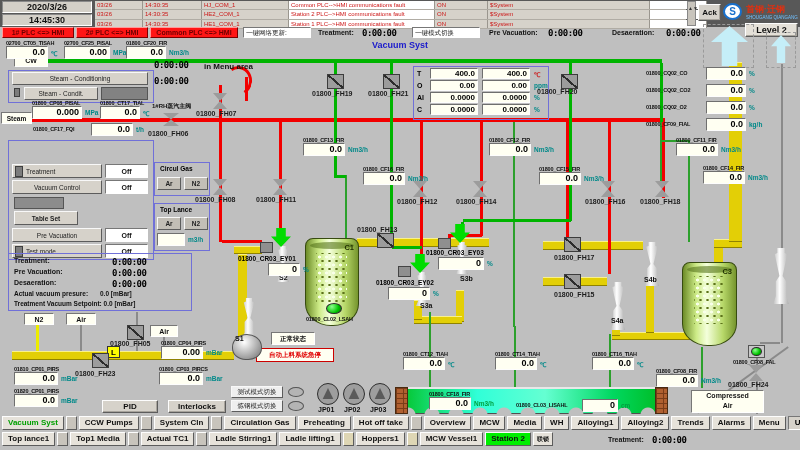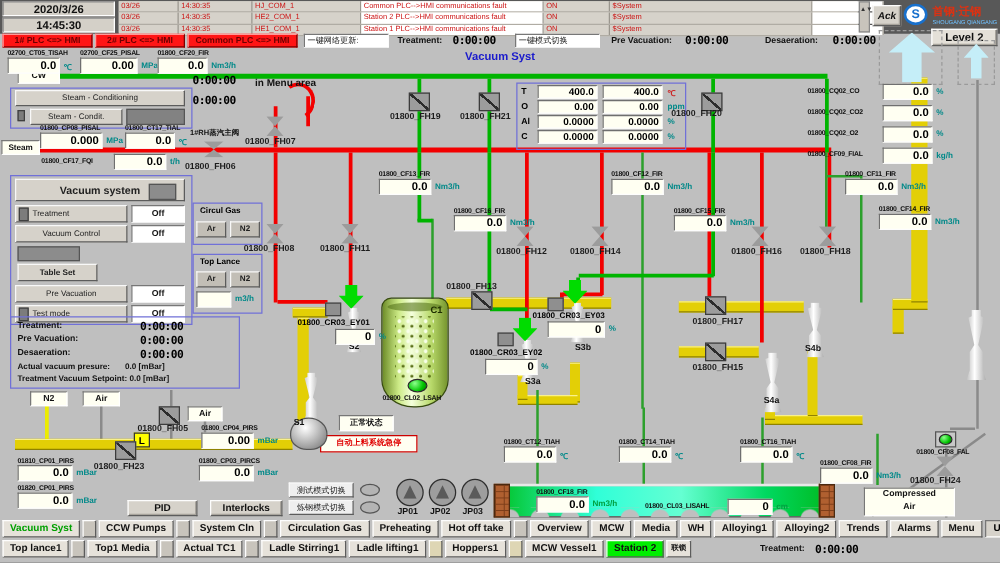--- a/index.html
+++ b/index.html
@@ -181,21 +181,21 @@
         <div class="alcell" style="width:45px;flex:none;">03/26</div>
         <div class="alcell" style="width:56px;flex:none;">14:30:35</div>
         <div class="alcell" style="width:84px;flex:none;">HE1_COM_1</div>
         <div class="alcell" style="width:143px;flex:none;background:#fff;">Station 1 PLC--&gt;HMI communications fault</div>
         <div class="alcell" style="width:50px;flex:none;">ON</div>
         <div class="alcell" style="width:159px;flex:none;">$System</div>
         <div class="alcell" style="width:54px;flex:none;background:#fff;"></div>
       </div>
     </div>
   <div class="abs" style="left:687px;top:1px;width:9px;height:25px;background:#c8c4bc;border:1px solid #888;font-size:5px;line-height:12px;text-align:center;color:#333;">▲▼</div>
-  <div class="abs btn3d" style="left:698px;top:4px;width:23px;height:17px;font-size:8px;font-weight:bold;line-height:15px;font-style:italic;">Ack</div>
+  <div class="abs btn3d" style="left:698px;top:4px;width:23px;height:17px;font-size:8px;font-weight:bold;line-height:15px;">Ack</div>
   <div class="abs" style="left:723px;top:3px;width:19px;height:17px;border:2px solid #1870cc;border-radius:50%;background:#fff;color:#1870cc;font-size:10px;font-weight:bold;text-align:center;line-height:14px;">S</div>
   <div class="abs" style="left:746px;top:3px;font-size:9px;font-weight:bold;color:#e03010;white-space:nowrap;">首钢·迁钢</div>
   <div class="abs" style="left:746px;top:15px;font-size:4.5px;color:#70c0ff;white-space:nowrap;">SHOUGANG QIANGANG</div>
   <div class="abs btn3d" style="left:745px;top:23px;width:53px;height:14px;font-size:9px;font-weight:bold;line-height:12px;background:#e4e0d8;">Level 2</div>
 
   <div class="abs redbtn" style="left:2px;top:27px;width:72px;height:11px;">1# PLC &lt;=&gt; HMI</div>
   <div class="abs redbtn" style="left:76px;top:27px;width:72px;height:11px;">2# PLC &lt;=&gt; HMI</div>
   <div class="abs redbtn" style="left:150px;top:27px;width:88px;height:11px;">Common PLC &lt;=&gt; HMI</div>
   <div class="abs whitefield" style="left:243px;top:27px;width:68px;height:11px;">一键网络更新:</div>
   <div class="abs slabel" style="left:318px;top:29px;">Treatment:</div>
@@ -222,24 +222,20 @@
   <div class="abs" style="left:204px;top:62px;font-size:8px;font-weight:bold;color:#111;">in Menu area</div>
   <div class="abs smalltxt" style="left:152px;top:102px;font-weight:bold;">1#RH蒸汽主阀</div>
 
   <div class="abs panelb" style="left:8px;top:70px;width:146px;height:33px;"></div>
   <div class="abs pbtn" style="left:12px;top:72px;width:136px;height:13px;">Steam - Conditioning</div>
   <span class="abs ind" style="left:12px;top:88px;"></span>
   <div class="abs pbtn" style="left:24px;top:87px;width:74px;height:13px;">Steam - Condit.</div>
   <div class="abs" style="left:101px;top:87px;width:47px;height:13px;background:#828282;border:1px solid #555;"></div>
 
   <div class="abs panelb" style="left:8px;top:140px;width:146px;height:120px;"></div>
-  <div class="abs pbtn" style="left:12px;top:143px;width:136px;height:18px;font-size:8.5px;font-weight:bold;">
-    <span>Vacuum system</span>
-    <span style="position:absolute;right:6px;top:3px;width:20px;height:11px;background:#8c8c8c;border:1px solid #555;"></span>
-  </div>
   <div class="abs pbtn" style="left:12px;top:164px;width:90px;height:14px;justify-content:flex-start;">
       <span class="ind"></span>
       <span>Treatment</span>
     </div>
   <div class="abs offbox" style="left:105px;top:164px;width:43px;height:14px;">Off</div>
   <div class="abs pbtn" style="left:12px;top:180px;width:90px;height:14px;">Vacuum Control</div>
   <div class="abs offbox" style="left:105px;top:180px;width:43px;height:14px;">Off</div>
   <div class="abs" style="left:14px;top:197px;width:50px;height:12px;background:#8c8c8c;border:1px solid #555;"></div>
   <div class="abs pbtn" style="left:14px;top:211px;width:64px;height:14px;font-weight:bold;">Table Set</div>
   <div class="abs pbtn" style="left:12px;top:228px;width:90px;height:14px;">Pre Vacuation</div>
@@ -331,20 +327,25 @@
   <div class="abs slabel" style="left:279px;top:274px;">S2</div>
   <div class="abs slabel" style="left:420px;top:302px;">S3a</div>
   <div class="abs slabel" style="left:460px;top:275px;">S3b</div>
   <div class="abs slabel" style="left:611px;top:317px;">S4a</div>
   <div class="abs slabel" style="left:644px;top:276px;">S4b</div>
 
   <div class="abs vessel" style="left:305px;top:238px;width:54px;height:88px;">
     <span class="cap"></span>
     <span class="bubbles"></span>
     <span class="vtag">C1</span>
+  </div>
+  <div class="abs vessel" style="left:682px;top:262px;width:55px;height:84px;">
+    <span class="cap"></span>
+    <span class="bubbles"></span>
+    <span class="vtag">C3</span>
   </div>
   <div class="abs led" style="left:326px;top:303px;width:16px;height:11px;"></div>
   <div class="abs tag" style="left:306px;top:316px;">01800_CL02_LSAH</div>
 
   <div class="abs tank" style="left:395px;top:387px;width:273px;height:27px;"></div>
   <div class="abs brick" style="left:395px;top:387px;width:13px;height:27px;"></div>
   <div class="abs brick" style="left:655px;top:387px;width:13px;height:27px;"></div>
 
   <div class="abs pump" style="left:317px;top:383px;"></div>
   <div class="abs pump" style="left:343px;top:383px;"></div>

